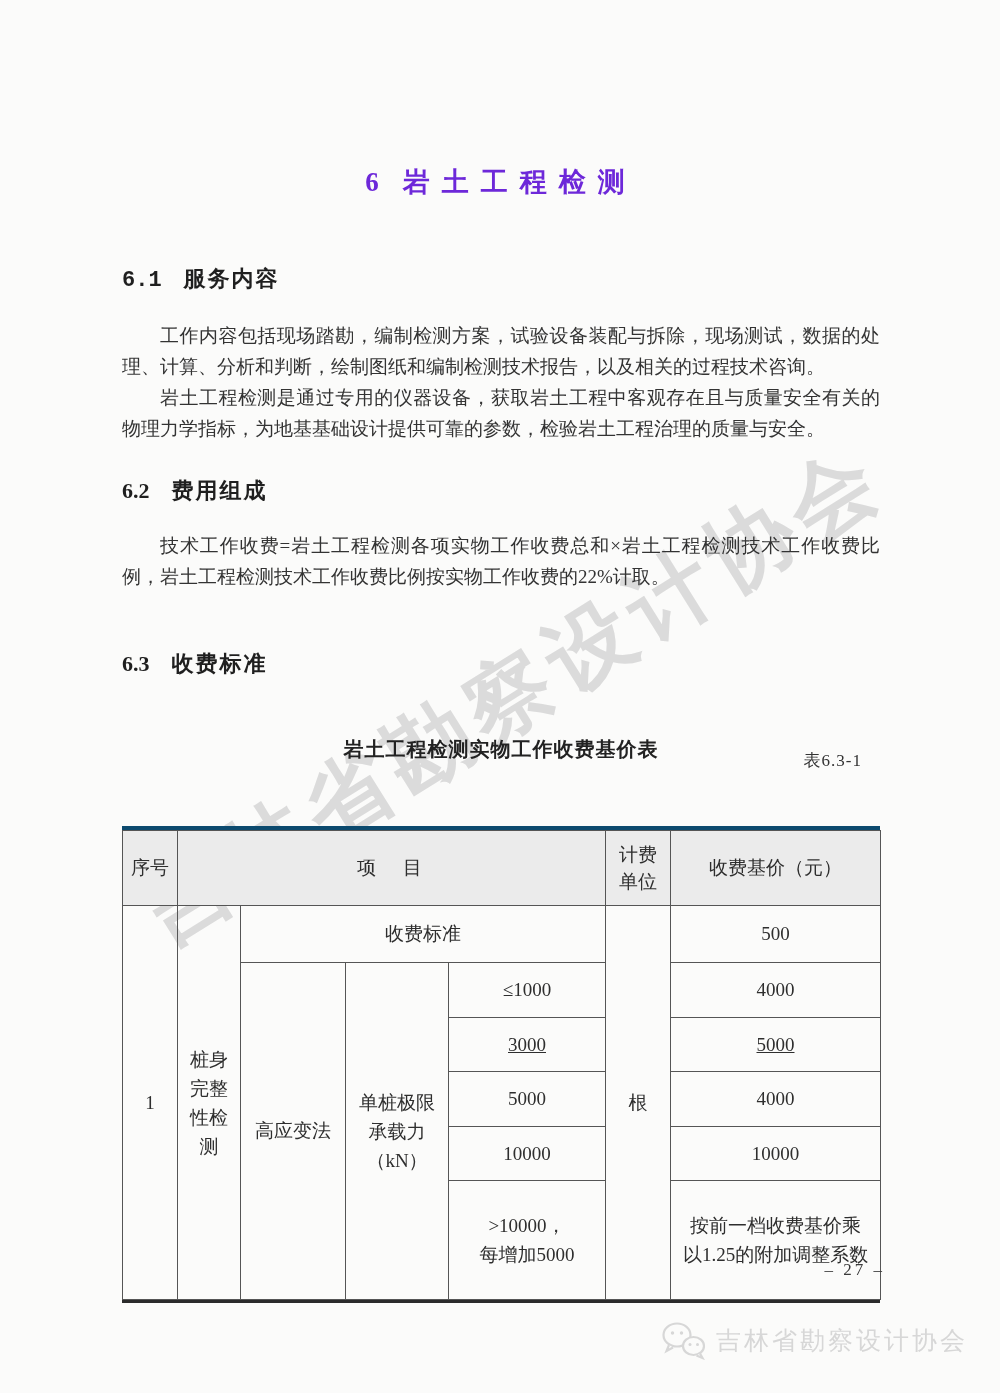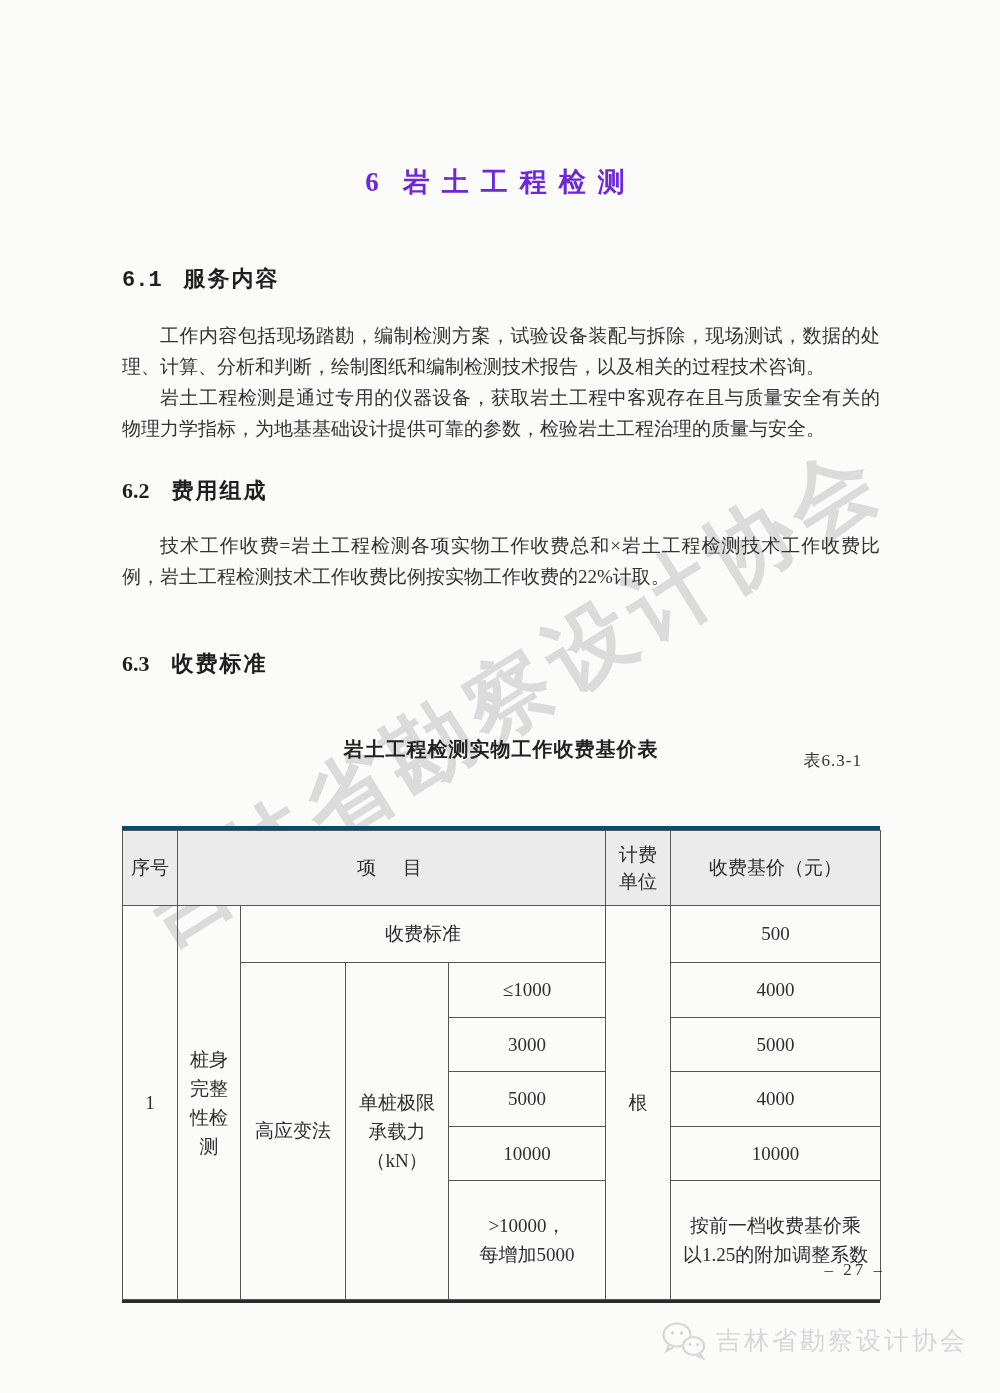--- a/index.html
+++ b/index.html
@@ -74,21 +74,21 @@
     padding:2px 4px;
     background:transparent;
   }
   table.fee thead th{background:#ebebeb;height:70px;}
   .th-item{letter-spacing:4px;}
   .th-unit{line-height:27px;}
   .cell-category{line-height:29px;padding:2px 11px;}
   .cell-two-line{line-height:29px;}
   .row-r1 td{height:52px;}
   .row-r2 td{height:50px;}
-  .row-r3 td{height:49px;}
+  .row-r3 td{height:49px;text-decoration:underline;}
   .row-r4 td{height:50px;}
   .row-r5 td{height:49px;}
   .row-r6 td{height:114px;}
 
   .page-number{
     position:absolute;top:1260px;right:115px;z-index:1;
     font-size:17px;letter-spacing:3px;color:#3a3a3a;
   }
   .footer-brand{
     position:absolute;top:1320px;right:32px;z-index:1;

